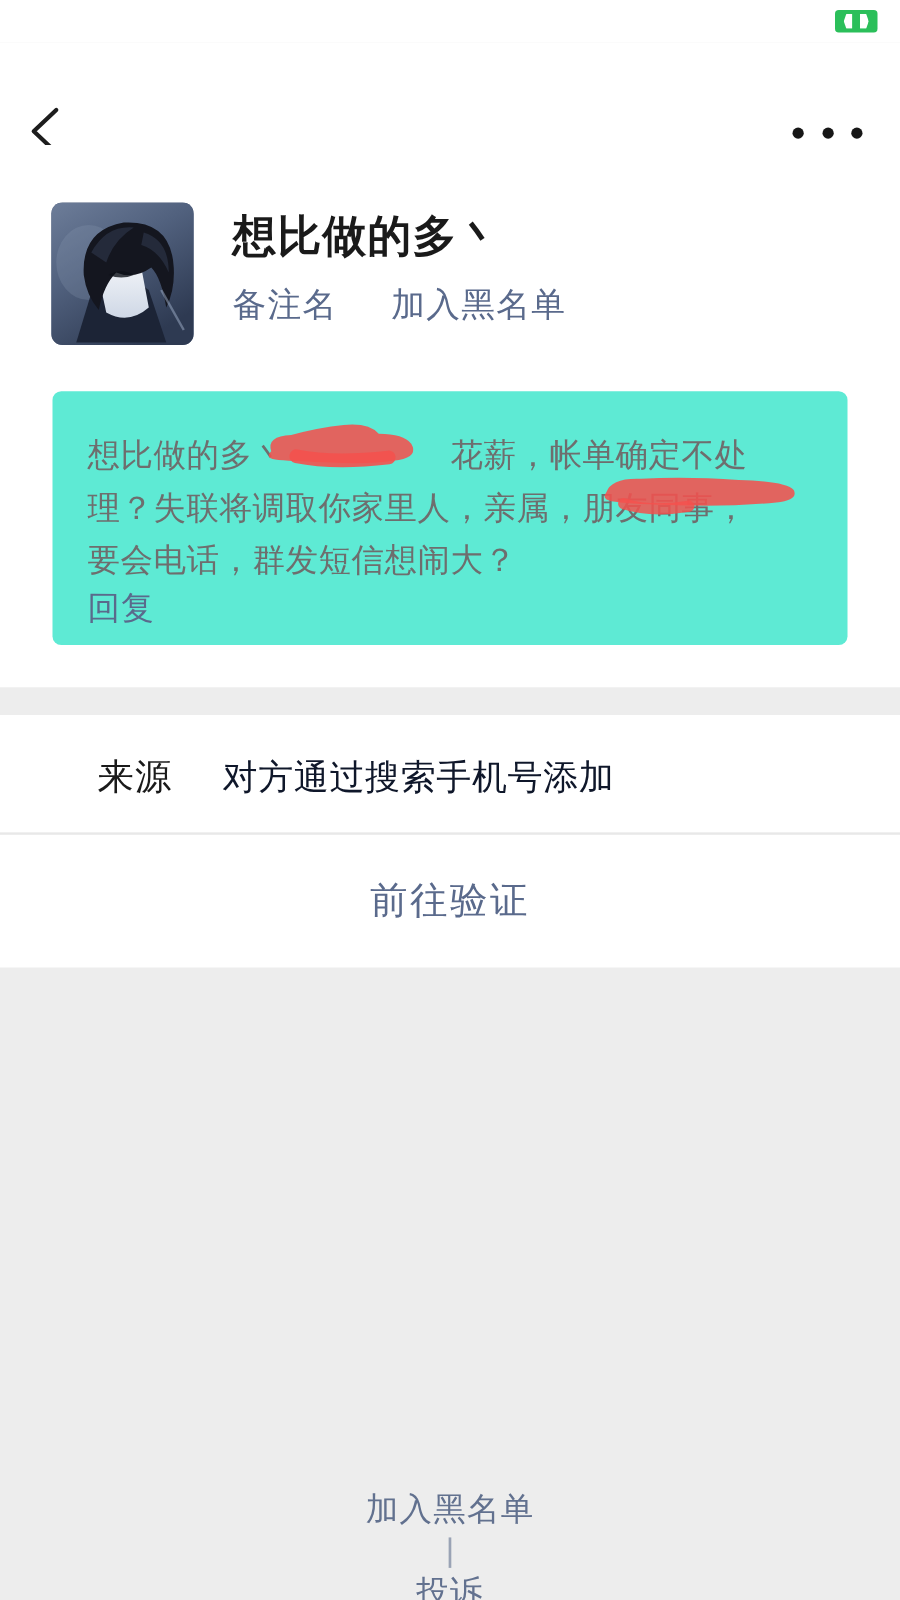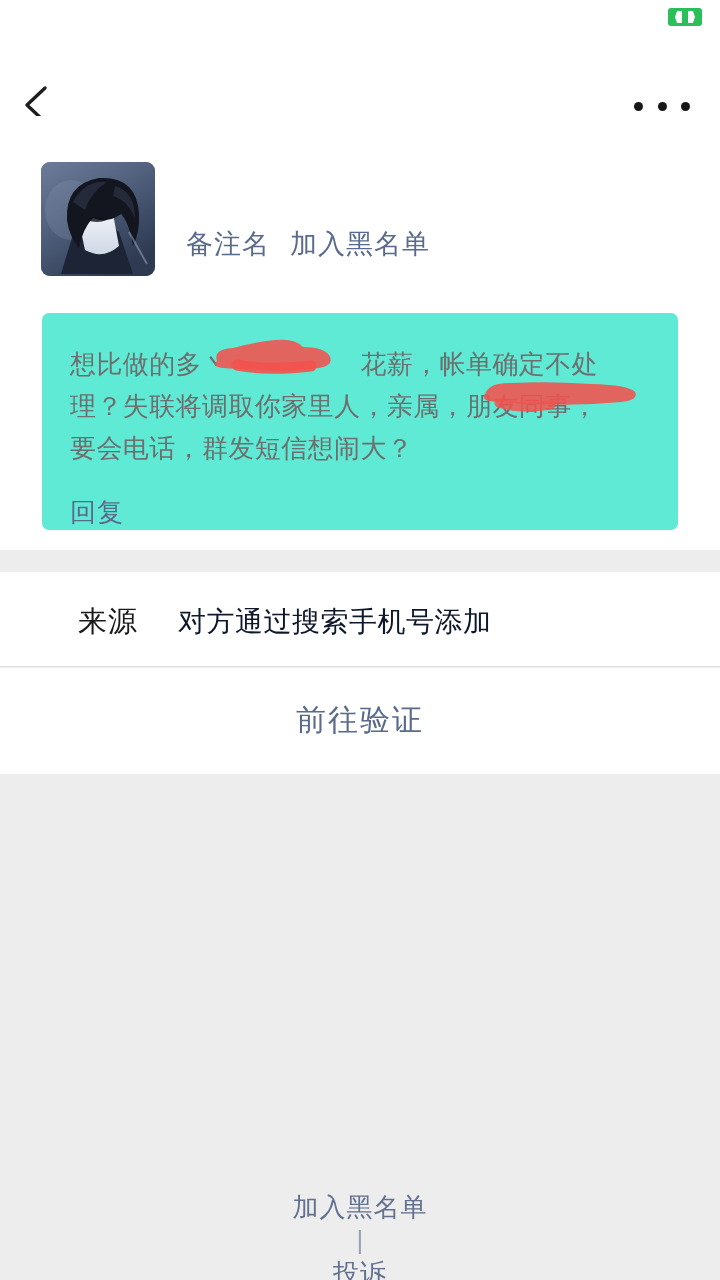--- a/index.html
+++ b/index.html
@@ -68,42 +68,41 @@
   }
   .avatar svg { display:block; width:114px; height:114px; }
 
   .name {
     position:absolute; left:186px; top:52px;
     font-size:35px; font-weight:bold; color:#1a1a1a;
     letter-spacing:1px; line-height:44px; white-space:nowrap;
   }
   .profile-links {
     position:absolute; left:186px; top:108px;
-    display:flex; gap:20px;
+    display:flex; gap:43px;
   }
   .profile-links a {
     font-size:27px; color:#5a6a8c; text-decoration:none;
     cursor:pointer; line-height:40px; letter-spacing:1px;
   }
 
   
   .msg-card {
     position:absolute; left:42px; top:197px;
     width:636px; min-height:203px;
     background:#5eead4; border-radius:7px;
     padding:30px 28px 0 28px;
   }
   .msg-body {
     position:relative;
     font-size:26px; color:#6e6e6e;
     line-height:42px; letter-spacing:0.4px;
     word-break:break-all;
   }
   .msg-reply {
-    margin-top:26px;
     font-size:26px; color:#5a6a8c; cursor:pointer;
     display:inline-block; letter-spacing:1px;
   }
 
   
   .redact {
     position:absolute; pointer-events:none;
   }
   .redact svg { display:block; overflow:visible; }
 
@@ -199,20 +198,21 @@
         <path d="M26 58 Q24 22 58 16 Q96 14 98 52 Q99 70 92 84
                  Q88 60 80 52 Q66 62 52 56 Q42 66 38 86
                  Q28 74 26 58 Z" fill="#14161f"></path>
         <path d="M32 40 Q44 18 66 20 Q50 30 44 48 Z" fill="#242a3a"></path>
         <path d="M74 24 Q94 30 94 56 Q86 38 72 34 Z" fill="#242a3a"></path>
         <path d="M46 58 Q56 52 66 58 Q56 62 46 58 Z" fill="#0d1018" opacity="0.8"></path>
         <path d="M88 70 L106 102" stroke="#9fb0c9" stroke-width="2" opacity="0.5" fill="none"></path>
       </svg>
     </div>
 
+    <div class="name">想比做的多丶</div>
 
     <div class="profile-links">
       <a>备注名</a>
       <a>加入黑名单</a>
     </div>
 
     <div class="msg-card">
       <div class="msg-body">想比做的多丶　　　　　花薪，帐单确定不处理？失联将调取你家里人，亲属，朋友同事，　　　　　要会电话，群发短信想闹大？</div>
 
       

